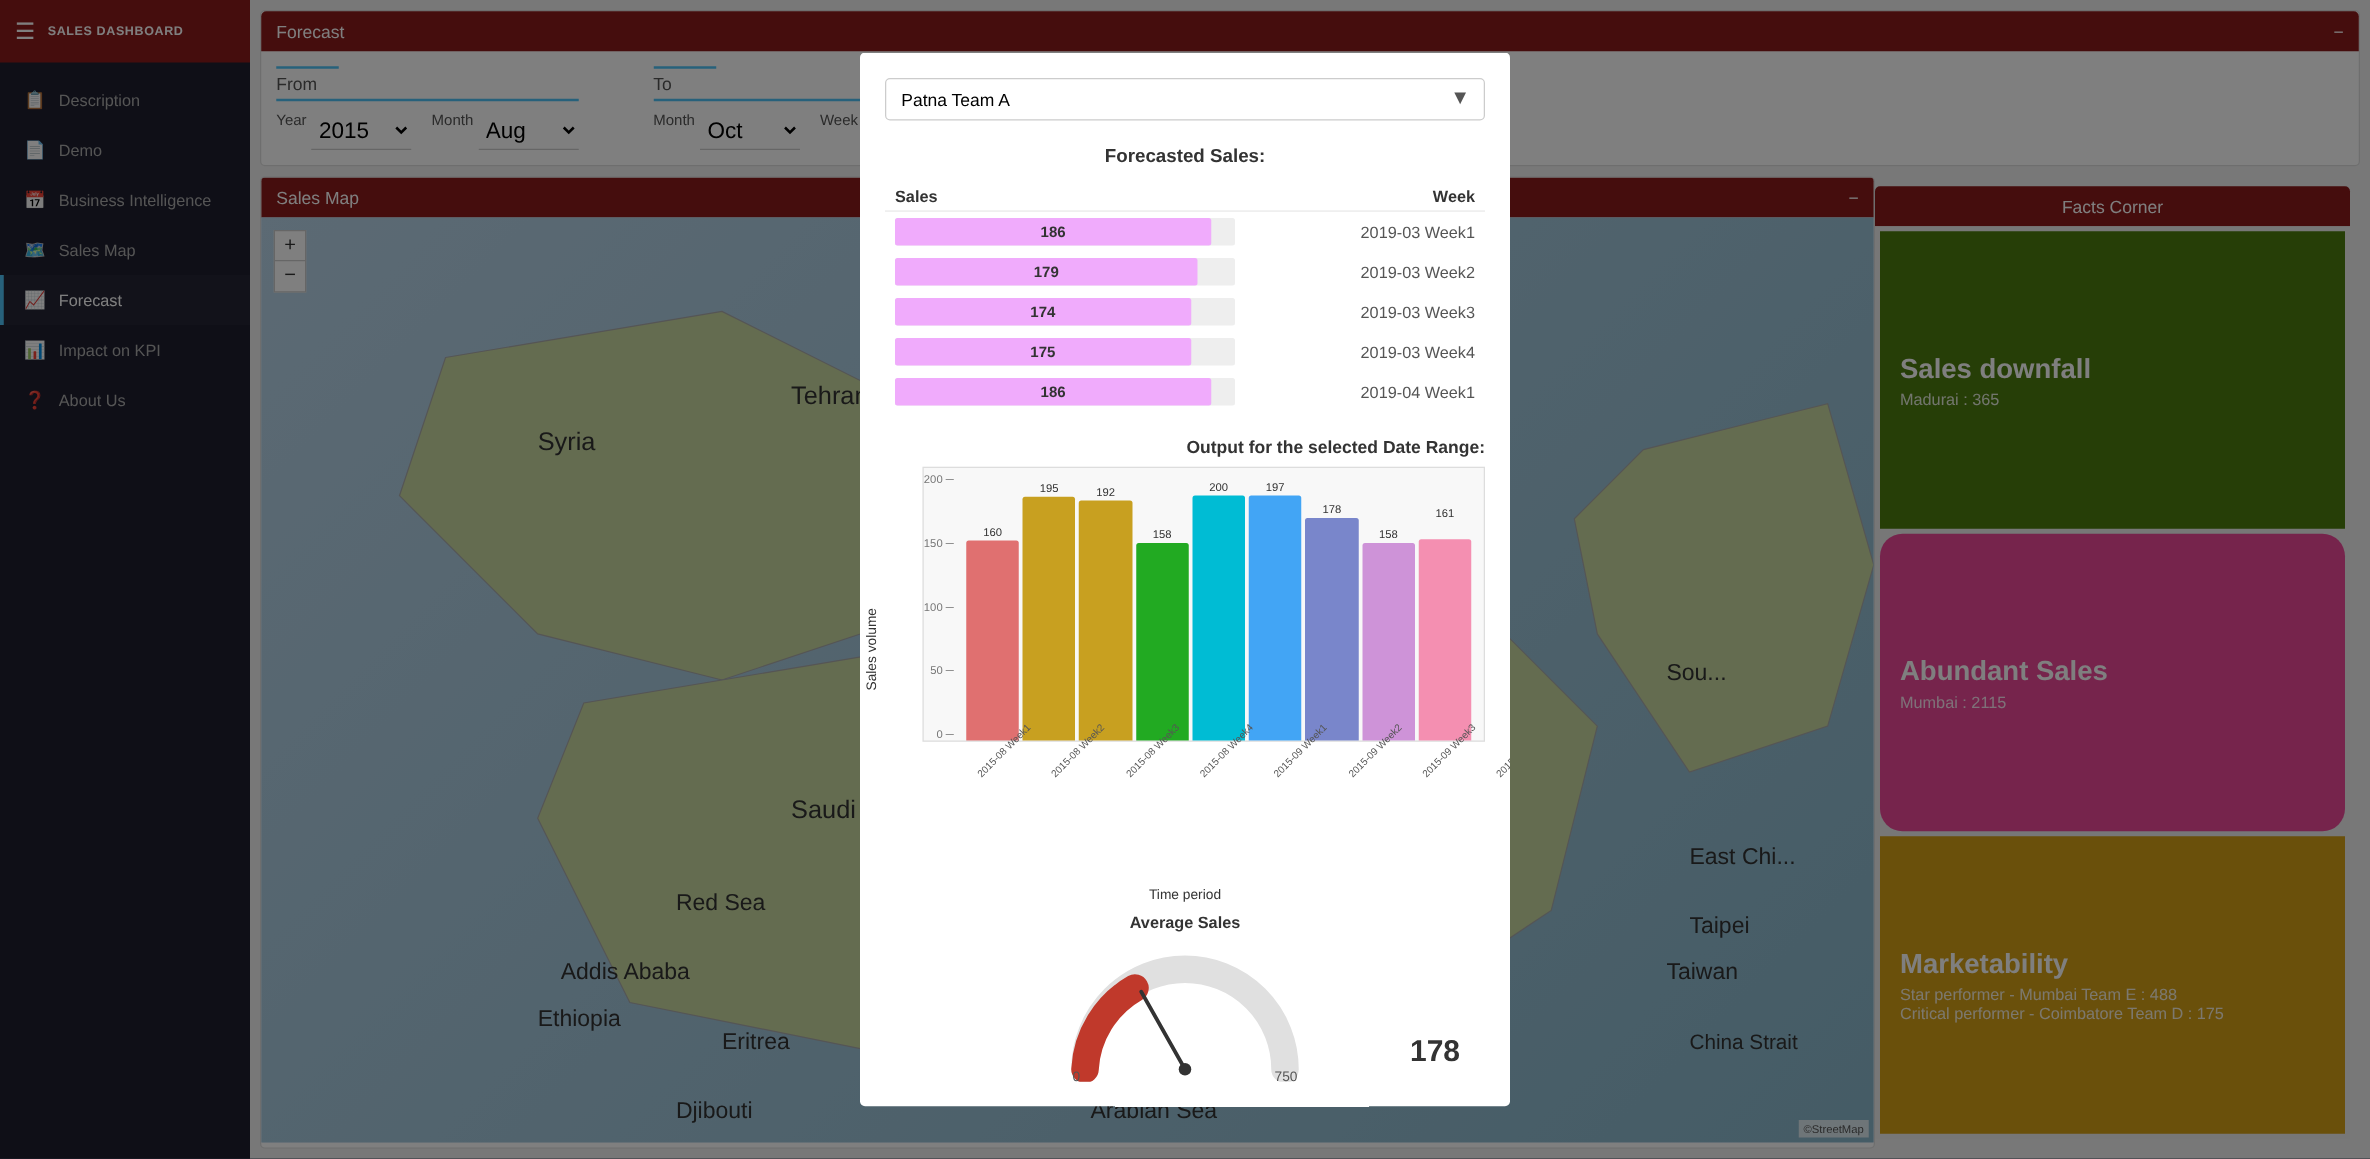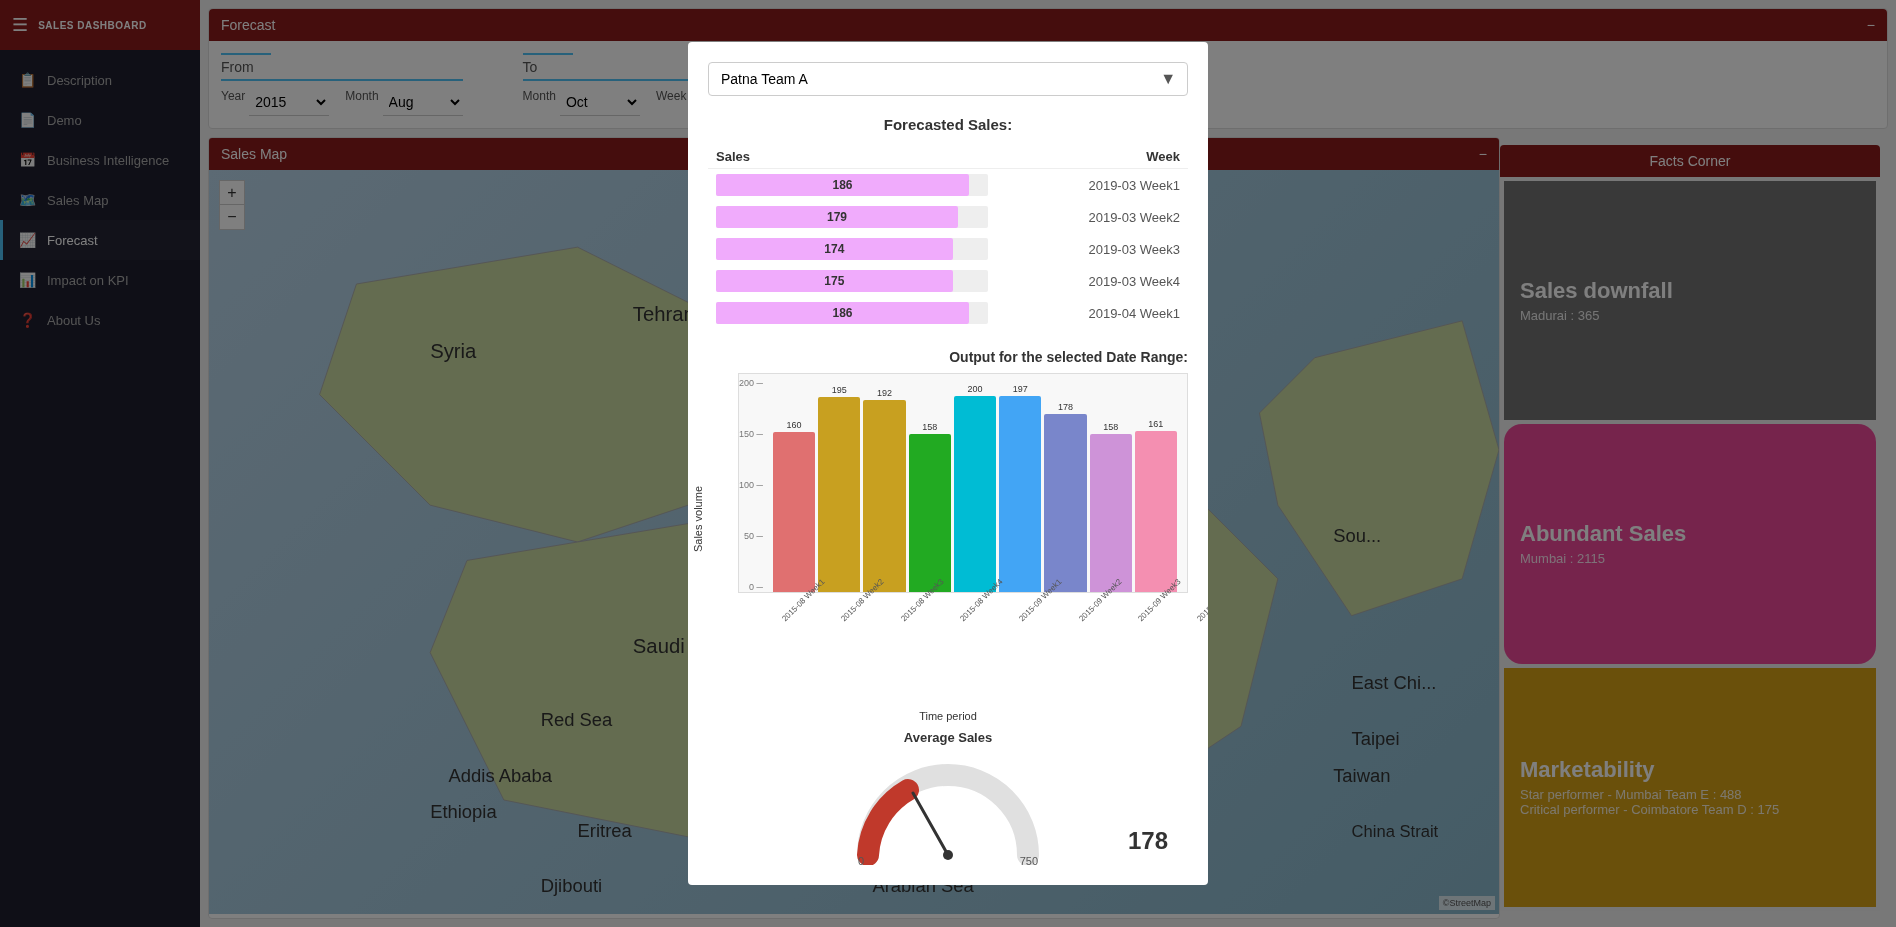--- a/index.html
+++ b/index.html
@@ -75,21 +75,21 @@
       gap: 20px;
       align-items: flex-end;
     }
     .field-group { display: flex; flex-direction: row; gap: 4px; }
     .field-label { font-size: 12px; color: #555; }
     .field-divider { width: 50px; height: 2px; background: #4fc3f7; margin-bottom: 4px; }
     .field-select {
       border: none;
       border-bottom: 1px solid #ccc;
       background: transparent;
-      font-size: 14px;
+      font-size: 18px;
       padding: 4px 2px;
       outline: none;
       min-width: 80px;
     }
     .section-title-sm {
       font-size: 14px;
       color: #555;
       border-bottom: 2px solid #4fc3f7;
       padding-bottom: 4px;
       margin-bottom: 8px;
@@ -157,21 +157,21 @@
       text-align: center;
       border-radius: 4px 4px 0 0;
     }
     .fact-card {
       padding: 16px;
       flex: 1;
       display: flex;
       flex-direction: column;
       justify-content: center;
     }
-    .fact-card.red { background: #737373; }
+    .fact-card.red { background: #4d7c0f; }
     .fact-card.green { background: #ec4899; border-radius: 18px; }
     .fact-card.gold { background: #d4a017; }
     .fact-title { font-size: 22px; font-weight: bold; color: #fff; margin-bottom: 4px; }
     .fact-subtitle { font-size: 13px; color: rgba(255,255,255,0.85); }
 
     
     .modal-overlay {
       position: fixed;
       top: 0; left: 0; right: 0; bottom: 0;
       background: rgba(0,0,0,0.5);
@@ -571,21 +571,21 @@
               </div>
               <div style="display: flex; flex-direction: column; align-items: center; flex: 1 1 0%; justify-content: flex-end; height: 100%;">
                 <div style="font-size: 9px; color: rgb(51, 51, 51); margin-bottom: 2px;">178</div>
                 <div style="width: 100%; height: 178px; background: rgb(121, 134, 203); border-radius: 2px 2px 0px 0px;"></div>
               </div>
               <div style="display: flex; flex-direction: column; align-items: center; flex: 1 1 0%; justify-content: flex-end; height: 100%;">
                 <div style="font-size: 9px; color: rgb(51, 51, 51); margin-bottom: 2px;">158</div>
                 <div style="width: 100%; height: 158px; background: rgb(206, 147, 216); border-radius: 2px 2px 0px 0px;"></div>
               </div>
               <div style="display: flex; flex-direction: column; align-items: center; flex: 1 1 0%; justify-content: flex-end; height: 100%;">
-                <div style="font-size: 9px; color: rgb(51, 51, 51); margin-bottom: 2px;">161</div>
+                <div style="font-size: 9px; color: rgb(51, 51, 51); margin-bottom: 16px;">161</div>
                 <div style="width: 100%; height: 161px; background: rgb(244, 143, 177); border-radius: 2px 2px 0px 0px;"></div>
               </div>
             </div>
         </div>
 
         <div id="chart-x-labels" style="display:flex;gap:3px;padding-left:34px;margin-top:4px;">
         <div style="flex: 1 1 0%; font-size: 8px; color: rgb(85, 85, 85); text-align: center; transform: rotate(-45deg); transform-origin: center top; white-space: nowrap; height: 55px; display: flex; align-items: flex-start; justify-content: center;">2015-08 Week1</div>
             <div style="flex: 1 1 0%; font-size: 8px; color: rgb(85, 85, 85); text-align: center; transform: rotate(-45deg); transform-origin: center top; white-space: nowrap; height: 55px; display: flex; align-items: flex-start; justify-content: center;">2015-08 Week2</div>
             <div style="flex: 1 1 0%; font-size: 8px; color: rgb(85, 85, 85); text-align: center; transform: rotate(-45deg); transform-origin: center top; white-space: nowrap; height: 55px; display: flex; align-items: flex-start; justify-content: center;">2015-08 Week3</div>
             <div style="flex: 1 1 0%; font-size: 8px; color: rgb(85, 85, 85); text-align: center; transform: rotate(-45deg); transform-origin: center top; white-space: nowrap; height: 55px; display: flex; align-items: flex-start; justify-content: center;">2015-08 Week4</div>

